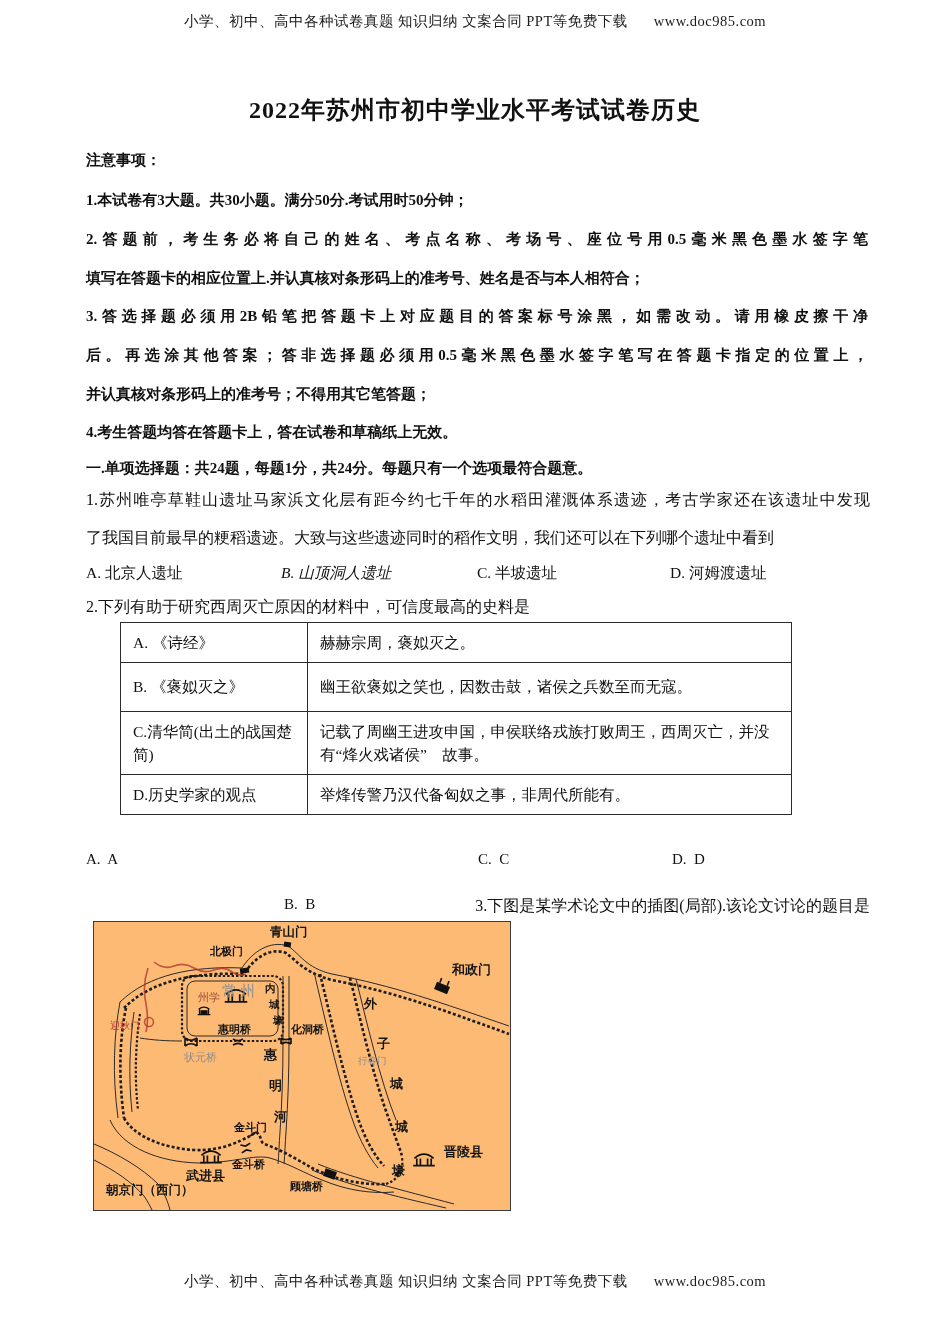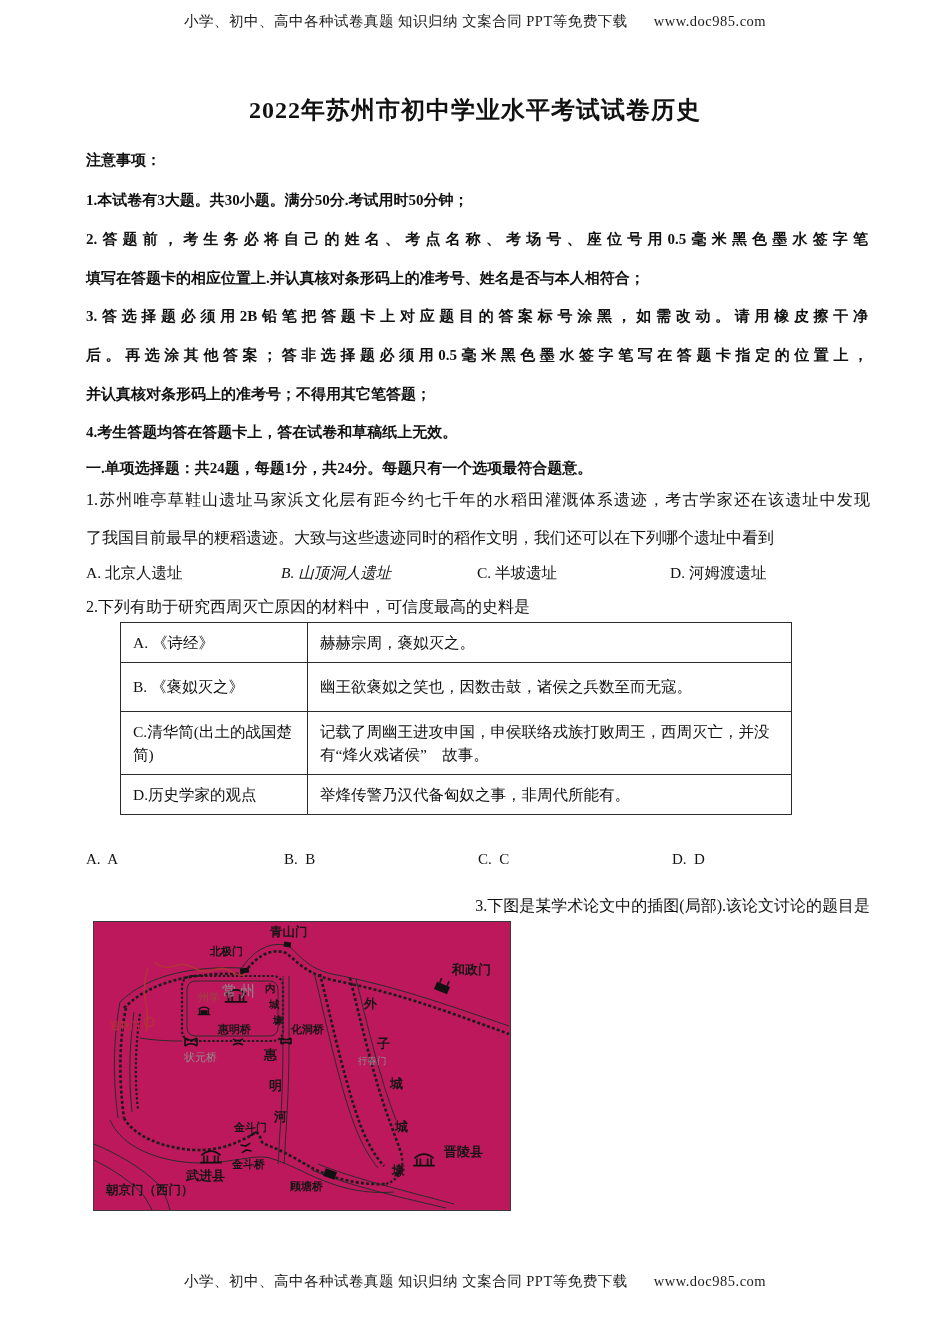--- a/index.html
+++ b/index.html
@@ -13,21 +13,21 @@
   .hdr .url{margin-left:26px;}
   .title{font-size:24px;font-weight:bold;letter-spacing:1px;}
   .bold-line{left:86px;right:82px;font-size:15px;font-weight:bold;line-height:1.25;white-space:nowrap;}
   .just{text-align:justify;text-align-last:justify;white-space:normal;}
   .qline{left:86px;right:80px;font-size:16px;font-weight:normal;line-height:1.3;white-space:nowrap;}
   .opt{position:absolute;top:0;font-size:15.5px;white-space:pre;}
   .ansrow span{font-size:15px;white-space:pre;}
   table.src{border-collapse:collapse;width:672px;table-layout:fixed;}
   table.src td{border:1.4px solid #2b2b2b;font-size:15.5px;line-height:1.5;padding:8px 12px;vertical-align:middle;}
   table.src td.c1{width:162px;}
-  .mapbox{border:1.6px solid #3a3a3a;background:#be185d;}
+  .mapbox{border:1.6px solid #3a3a3a;background:#fdba74;}
   .ftr{font-size:14.5px;color:#1a1a1a;letter-spacing:.5px;}
   svg text{font-family:"Liberation Serif","DejaVu Serif",serif;}
   .ml{font-size:11px;font-weight:600;fill:#151515;}
   .ml13{font-size:13px;font-weight:600;fill:#151515;}
   .mgrey{fill:#8d8d8d;}
   .mred{fill:#b23a2e;}
   .wall{fill:none;stroke:#1c1c1c;stroke-width:2.6;stroke-dasharray:3 2.2;}
   .wall2{fill:none;stroke:#1c1c1c;stroke-width:2.2;stroke-dasharray:2.4 2;}
   .moat{fill:none;stroke:#2a2a2a;stroke-width:1;}
   .redline{fill:none;stroke:#b23a2e;stroke-width:1.6;opacity:.8;}
@@ -79,21 +79,21 @@
       <td>记载了周幽王进攻申国，申侯联络戎族打败周王，西周灭亡，并没有“烽火戏诸侯”　故事。</td>
     </tr>
     <tr>
       <td class="c1">D.历史学家的观点</td>
       <td>举烽传警乃汉代备匈奴之事，非周代所能有。</td>
     </tr>
   </tbody>
     </table>
   <div class="abs ansrow" style="top:851px;left:0;width:950px;height:22px;">
     <span class="opt" style="left:86px;">A.  A</span>
-    <span class="opt" style="left:284px;">B.  B</span>
+    <span class="opt" style="left:284px;margin-top:45px;">B.  B</span>
     <span class="opt" style="left:478px;">C.  C</span>
     <span class="opt" style="left:672px;">D.  D</span>
   </div>
 
   <p class="abs qline" style="top:896px;text-align:right;">3.下图是某学术论文中的插图(局部).该论文讨论的题目是</p>
 
   <div class="abs mapbox" style="top:921px;left:93px;width:416px;height:288px;">
     <svg width="416" height="288" viewBox="0 0 416 288">
 
       <g>

